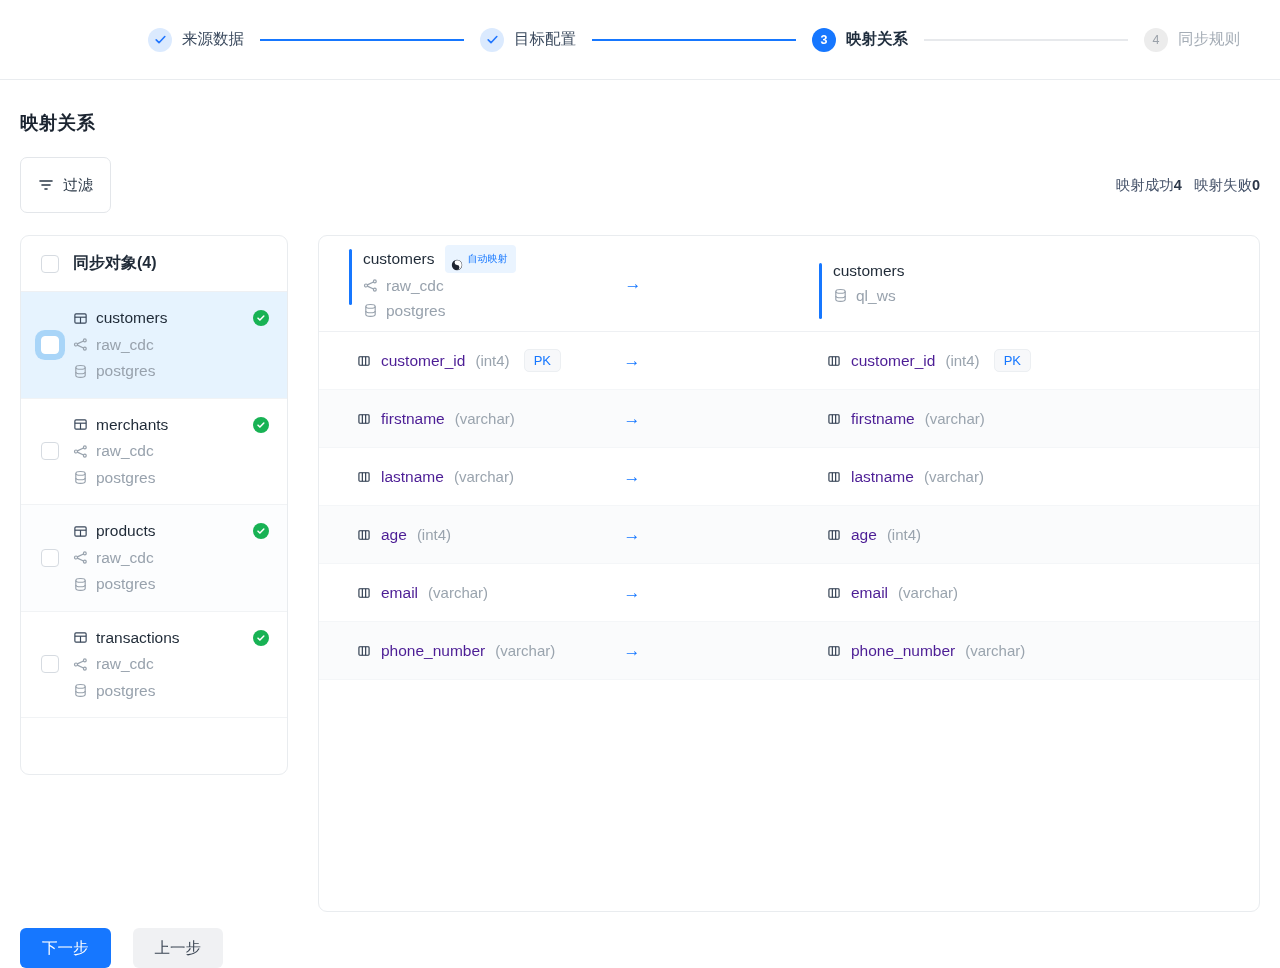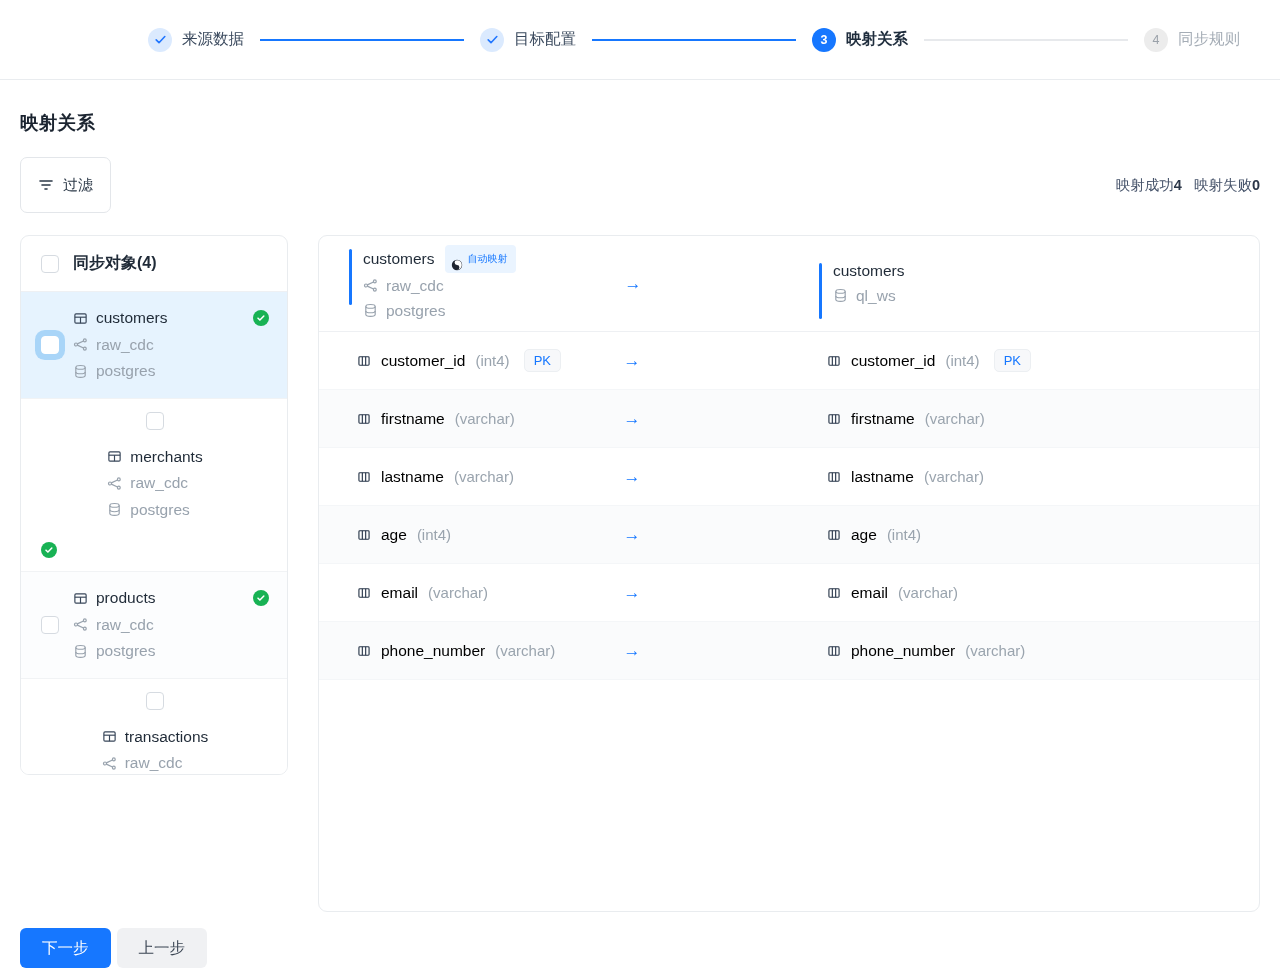--- a/index.html
+++ b/index.html
@@ -129,21 +129,21 @@
   .obj-row {
     display: flex;
     align-items: center;
     gap: 14px;
     padding: 13px 18px 13px 20px;
     border-bottom: 1px solid #f1f3f5;
     position: relative;
     cursor: pointer;
     background: #fcfdfe;
   }
-  .obj-row.alt { background: #ffffff; flex-direction: column; }
+  .obj-row.alt { background: #ffffff; }
   .obj-row.sel { background: #e6f3fe; }
   .obj-row.sel .cbox {
     box-shadow: 0 0 0 6px #a9d5f8;
     border-color: #ffffff;
   }
   .obj-texts { flex: 1 1 auto; min-width: 0; }
   .obj-line {
     display: flex; align-items: center; gap: 8px;
     font-size: 15.5px;
     line-height: 26.5px;
@@ -243,40 +243,40 @@
     border-bottom: 1px solid #f4f6f8;
   }
   .field-row.zebra { background: #fafbfc; }
   .fcell {
     flex: 0 0 50%;
     padding-left: 38px;
     display: flex; align-items: center; gap: 10px;
     min-width: 0;
     white-space: nowrap;
   }
-  .fname { font-size: 15.5px; color: #000000; }
+  .fname { font-size: 15.5px; color: #4c1d95; }
   .ftype { font-size: 15px; color: #9aa4ae; }
   .pk-badge {
     border: 1px solid #eceff2;
     background: #f7f8fa;
     color: #1677ff;
     border-radius: 5px;
     font-size: 13px;
     padding: 3px 9px;
     margin-left: 4px;
   }
   .field-row .arrow-cell { margin-left: -157px; }
 
   
   #footer {
     position: absolute;
     left: 20px;
     top: 928px;
     display: flex;
-    gap: 6px;
+    gap: 22px;
   }
   .btn {
     height: 40px;
     padding: 0 22px;
     border-radius: 6px;
     border: none;
     font-size: 15.5px;
     cursor: pointer;
     font-family: inherit;
   }

